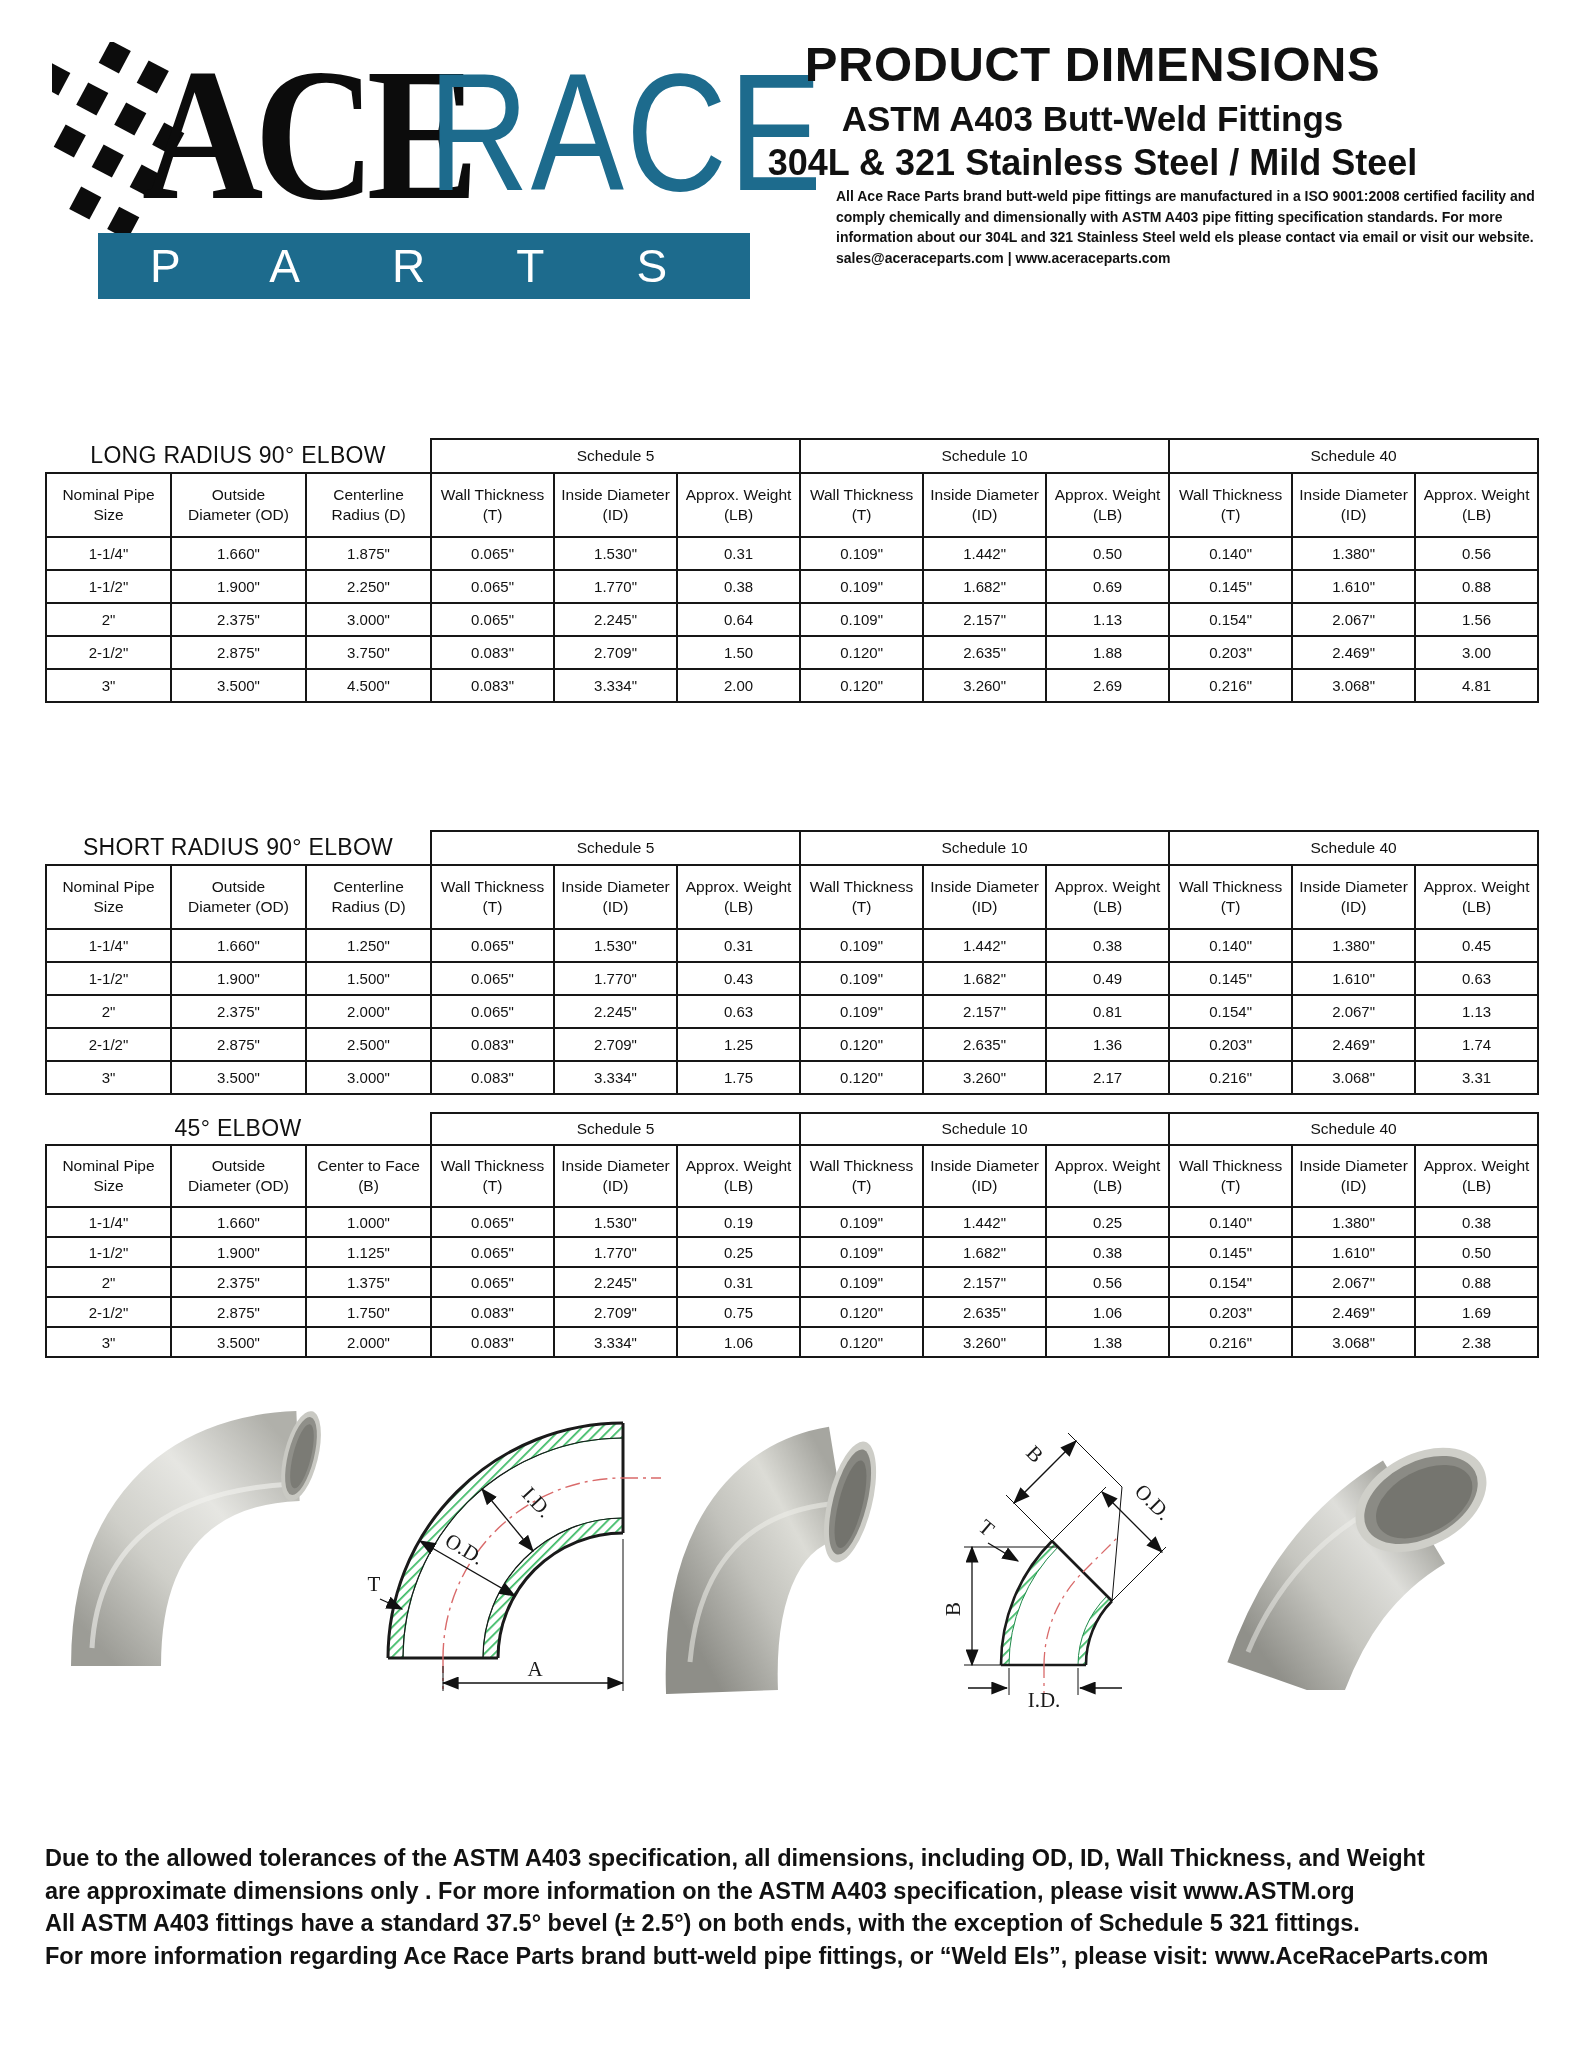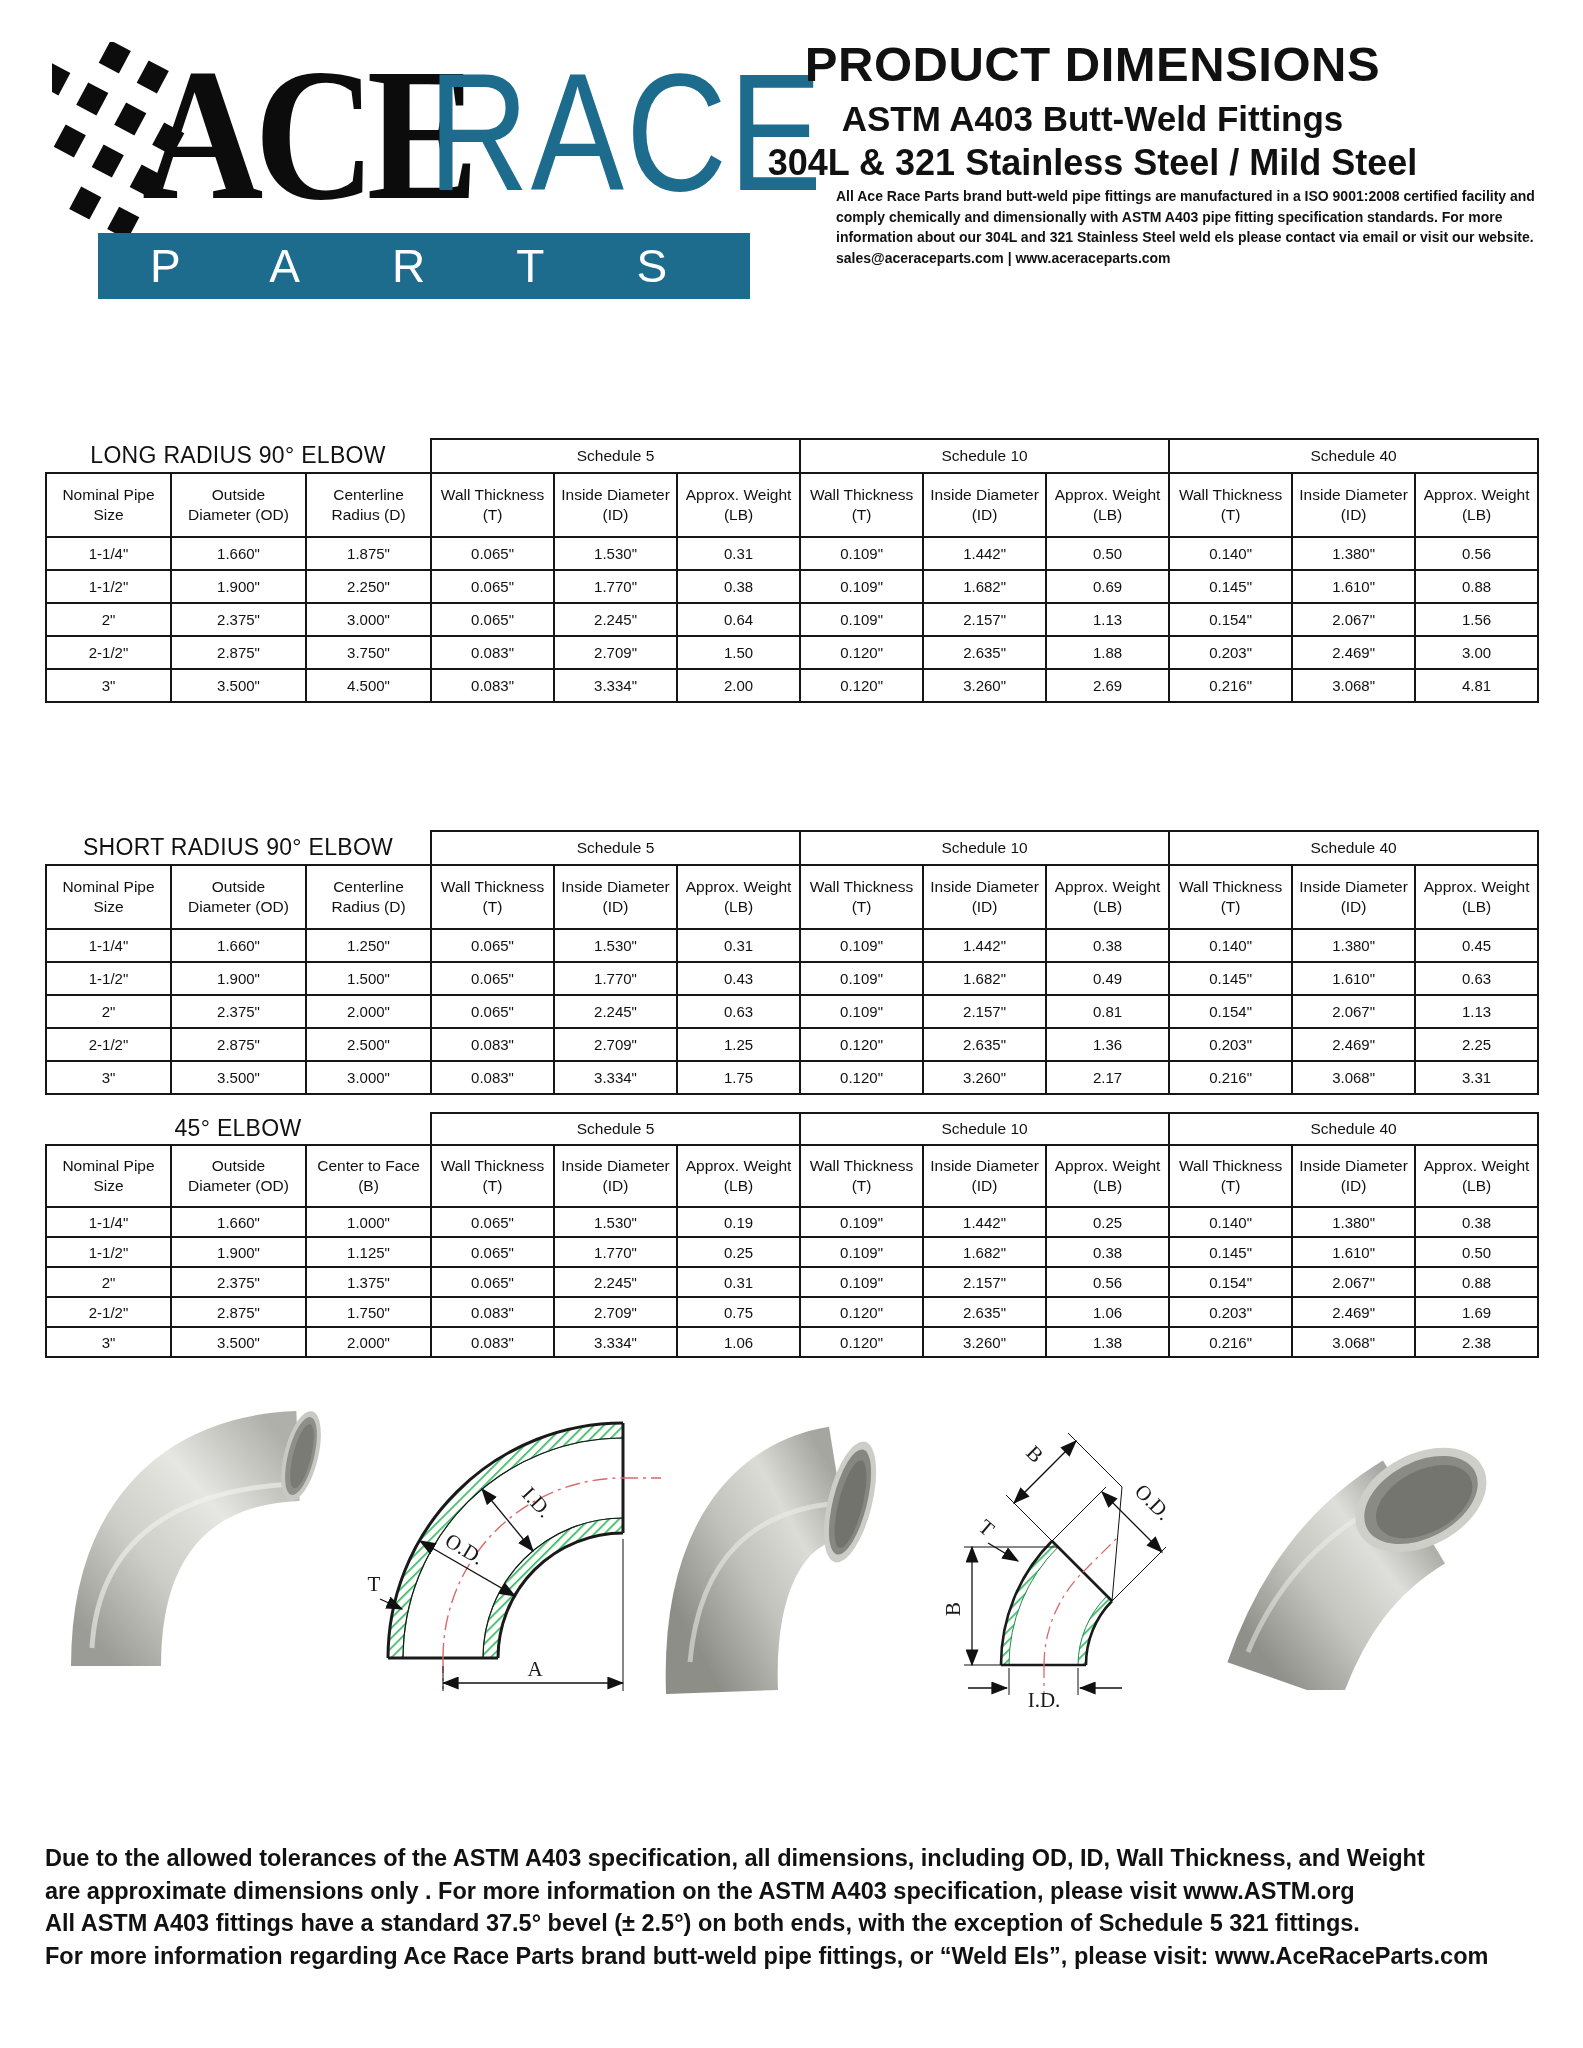--- a/index.html
+++ b/index.html
@@ -289,21 +289,21 @@
             <td class="datacell">2.875"</td>
             <td class="datacell">2.500"</td>
             <td class="datacell">0.083"</td>
             <td class="datacell">2.709"</td>
             <td class="datacell">1.25</td>
             <td class="datacell">0.120"</td>
             <td class="datacell">2.635"</td>
             <td class="datacell">1.36</td>
             <td class="datacell">0.203"</td>
             <td class="datacell">2.469"</td>
-            <td class="datacell">2.25</td>
+            <td class="datacell">1.74</td>
           </tr>
           <tr>
             <td class="datacell">3"</td>
             <td class="datacell">3.500"</td>
             <td class="datacell">3.000"</td>
             <td class="datacell">0.083"</td>
             <td class="datacell">3.334"</td>
             <td class="datacell">1.75</td>
             <td class="datacell">0.120"</td>
             <td class="datacell">3.260"</td>

